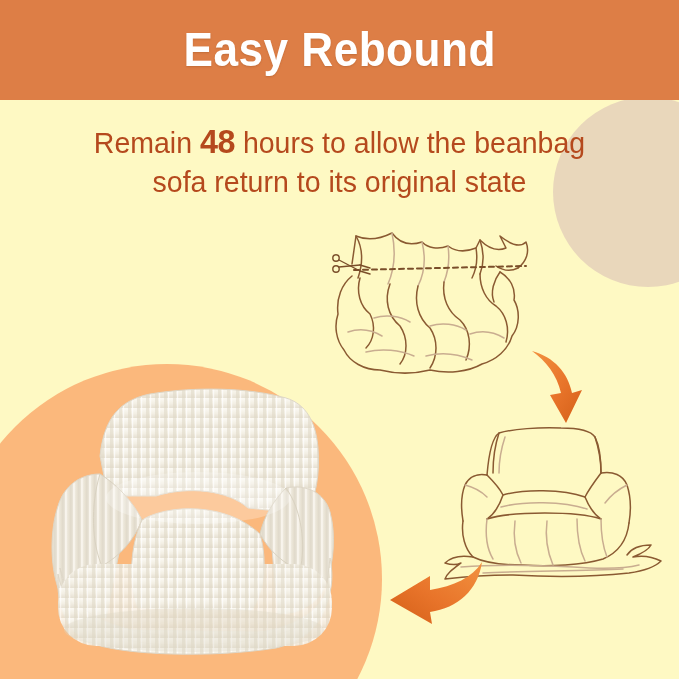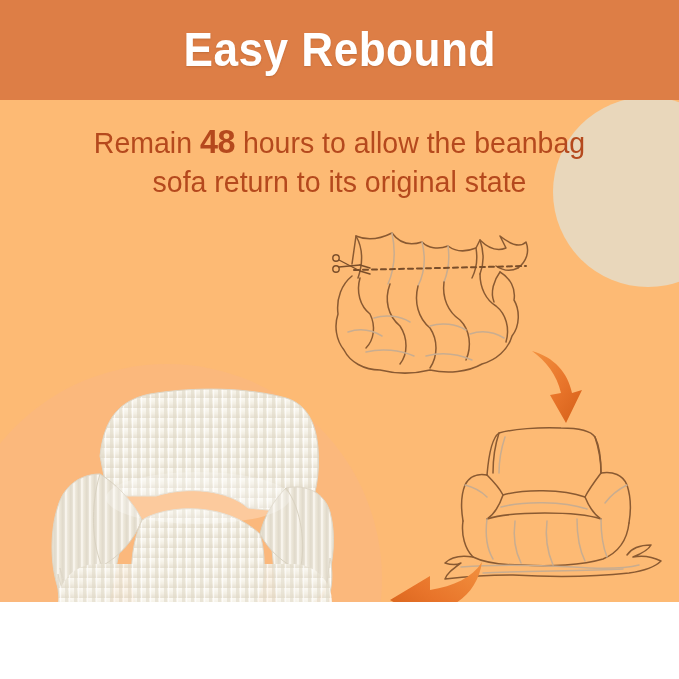--- a/index.html
+++ b/index.html
@@ -3,21 +3,21 @@
 <meta charset="utf-8">
 <style>
   html,body{margin:0;padding:0;}
   body{
     width:679px;height:679px;
     background:#ffffff;
     font-family:"Liberation Sans", sans-serif;
     overflow:hidden;
     position:relative;
   }
-  .stage{position:absolute;inset:0;width:679px;height:602px;overflow:hidden;background:#fdba74;}
+  .stage{position:absolute;inset:0;width:679px;height:679px;overflow:hidden;background:#fef9c3;}
 
   
   .header-band{
     position:absolute;left:0;top:0;width:679px;height:100px;
     background:#dd7e46;
     display:flex;align-items:center;justify-content:center;
   }
   .header-title{
     color:#ffffff;
     font-family:"Liberation Sans", sans-serif;

